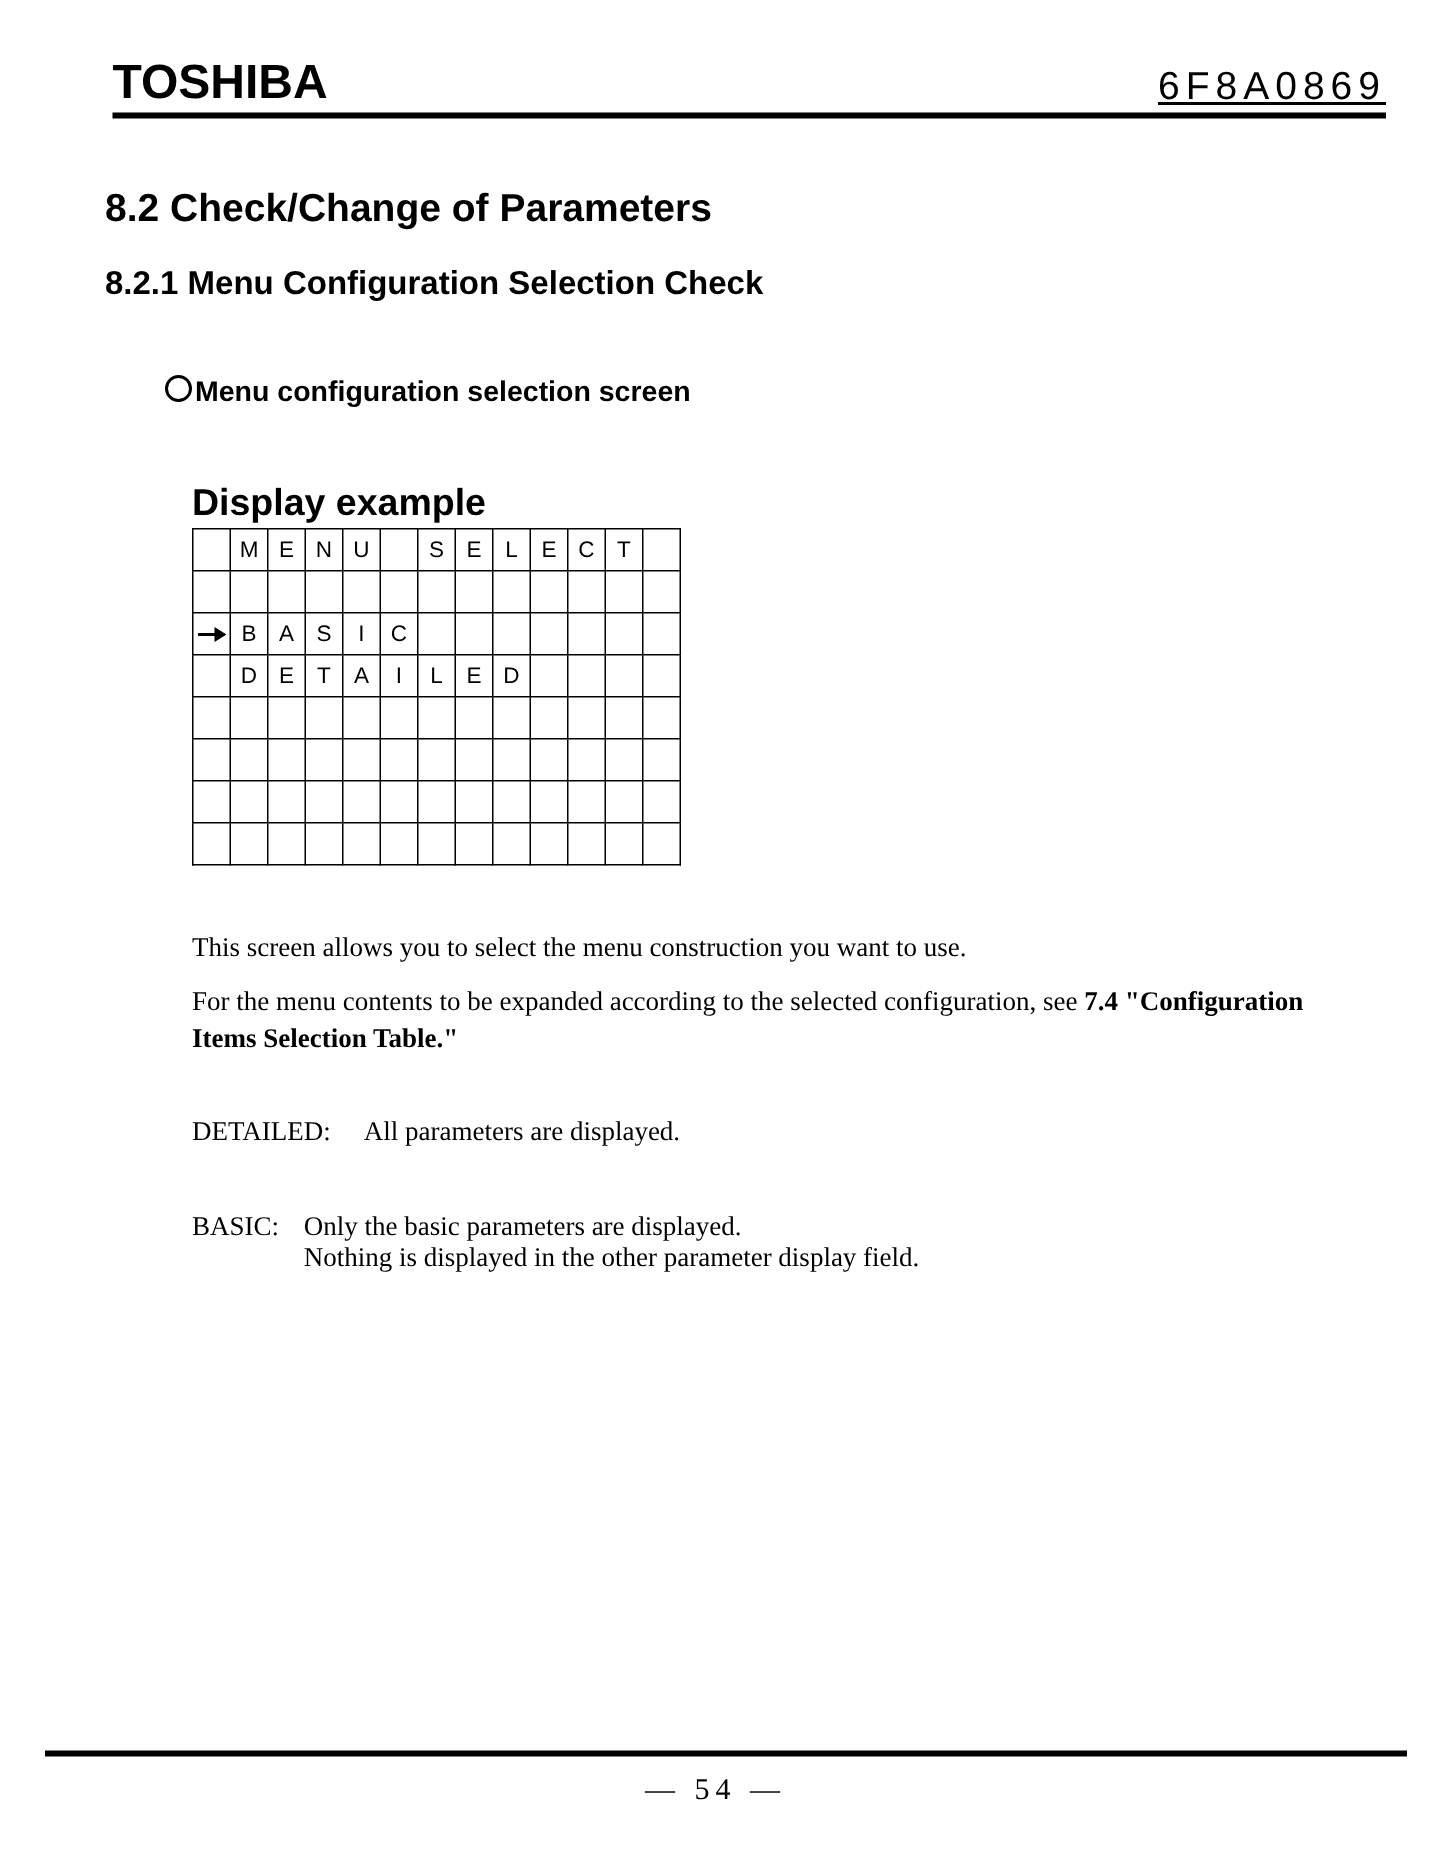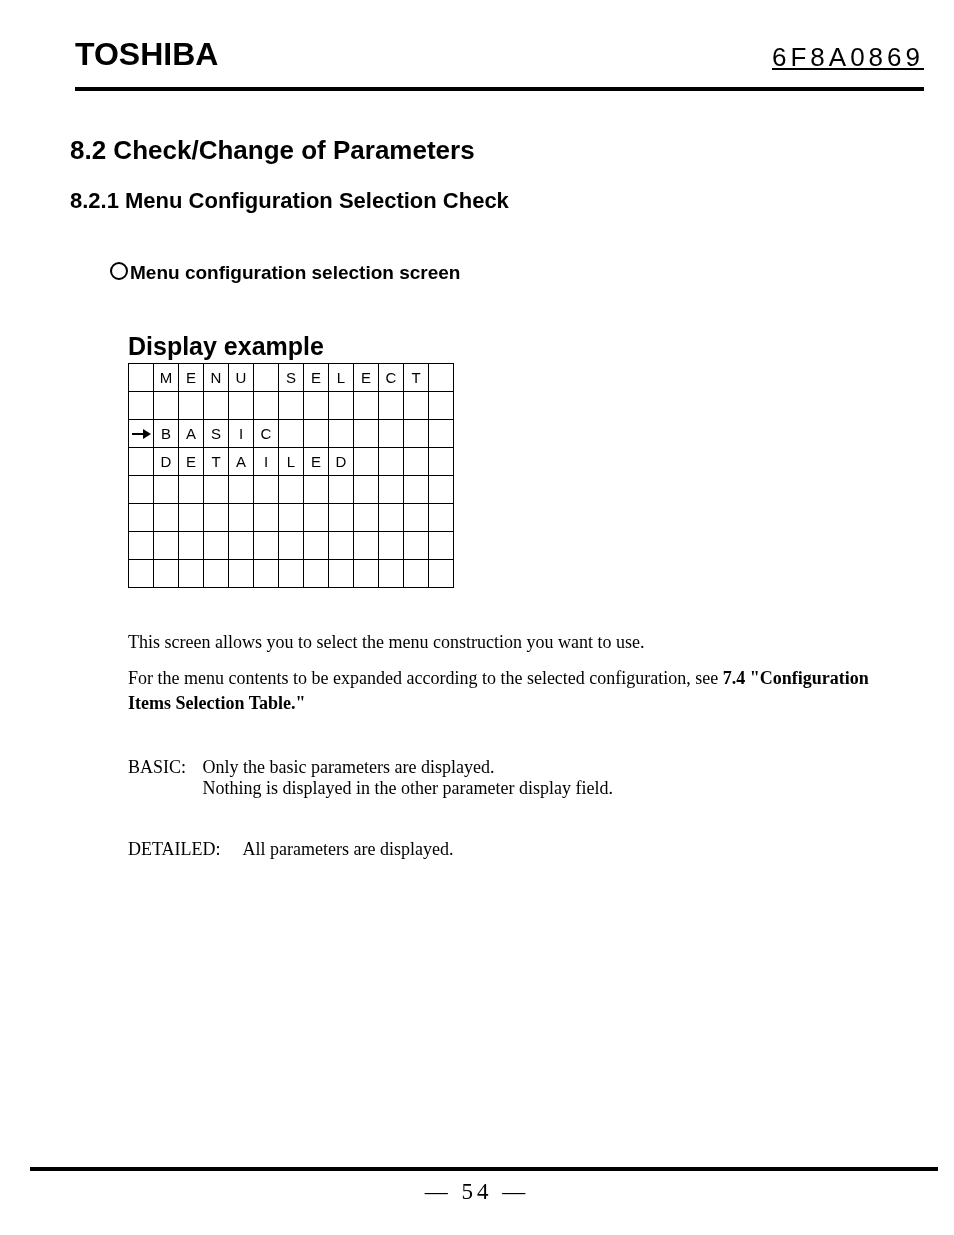--- a/index.html
+++ b/index.html
@@ -14,21 +14,21 @@
     height: 1235px;
     box-sizing: border-box;
     padding: 36px 40px 20px 70px;
     position: relative;
   }
   .header-row {
     display: flex;
     justify-content: space-between;
     align-items: flex-end;
     border-bottom: 4px solid #000;
-    padding-bottom: 14px;
+    padding-bottom: 2px;
     margin-left: 5px;
     margin-right: -10px;
   }
   .brand {
     font-family: Arial, Helvetica, sans-serif;
     font-weight: 900;
     font-size: 32px;
     letter-spacing: 0px;
   }
   .docnum {
@@ -110,21 +110,21 @@
     left: 30px;
     right: 16px;
     bottom: 64px;
     border-top: 4px solid #000;
   }
   .page-num {
     position: absolute;
     left: 0; right: 0;
     bottom: 30px;
     text-align: center;
-    font-size: 23px;
+    font-size: 20px;
     letter-spacing: 4px;
   }
 </style>
 </head>
 <body>
 
 <div class="page">
 
   <div class="header-row">
     <span class="brand">TOSHIBA</span>
@@ -269,30 +269,30 @@
         </tr>
       </tbody>
   </table>
 
   <div class="para" style="margin-top:42px;">This screen allows you to select the menu construction you want to use.</div>
 
   <div class="para" style="margin-top:12px;">
     <span>For the menu contents to be expanded according to the selected configuration, see </span><b>7.4 "Configuration Items Selection Table."</b>
   </div>
 
+  <div class="kv-row" style="margin-top:40px;">
+    <span class="kv-label" style="width:110px;">DETAILED:</span>
+    <span class="kv-body">
+      <span>All parameters are displayed.</span>
+    </span>
+  </div>
+
   <div class="kv-row" style="margin-top:42px;">
     <span class="kv-label kv-basic">BASIC:</span>
     <span class="kv-body">
       <span>Only the basic parameters are displayed.</span><br>
       <span>Nothing is displayed in the other parameter display field.</span>
     </span>
   </div>
 
-  <div class="kv-row" style="margin-top:40px;">
-    <span class="kv-label" style="width:110px;">DETAILED:</span>
-    <span class="kv-body">
-      <span>All parameters are displayed.</span>
-    </span>
-  </div>
-
   <div class="footer-rule"></div>
   <div class="page-num">—   54   —</div>
 </div>
 
 </body></html>

